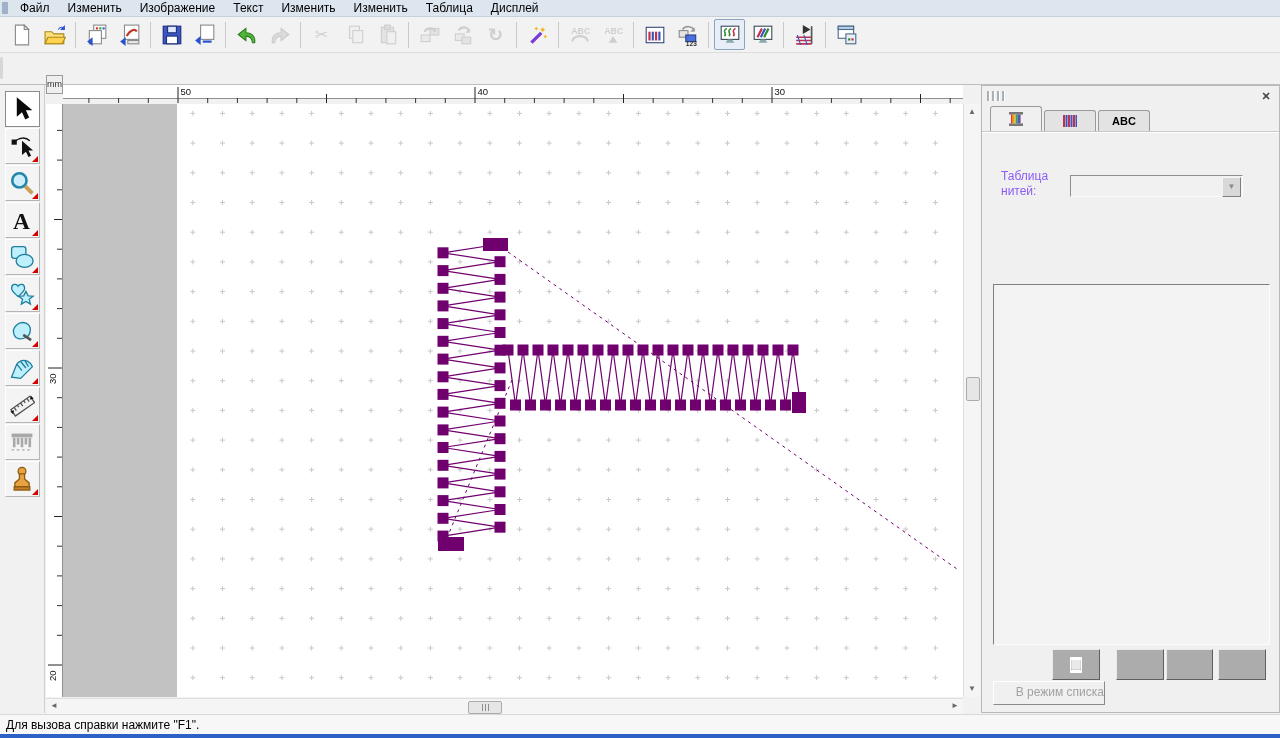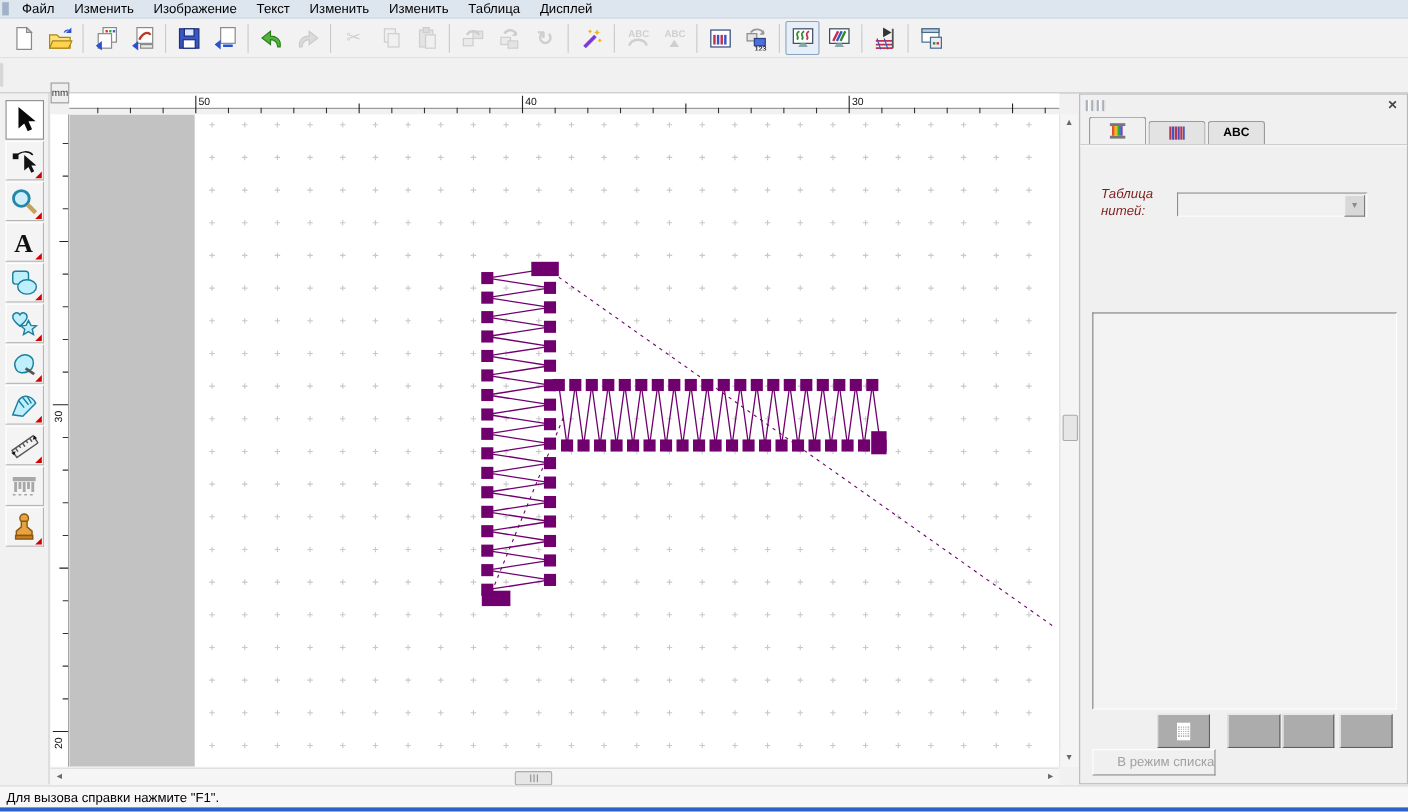--- a/index.html
+++ b/index.html
@@ -56,21 +56,21 @@
   #rtitle{position:absolute;left:0;top:2px;width:100%;height:16px;}
   #rtitle .grips{position:absolute;left:5px;top:3px;display:flex;gap:2px;}
   #rtitle .grips i{display:block;width:2px;height:10px;background:#aab0b8;border-right:1px solid #fff;}
   #rclose{position:absolute;right:6px;top:1px;width:14px;height:14px;font-size:11px;line-height:14px;text-align:center;color:#444;font-weight:bold;}
   #rtabs{position:absolute;left:8px;top:20px;height:25px;display:flex;align-items:flex-end;}
   .rtab{width:50px;height:20px;margin-right:2px;border:1px solid #9a9a9a;border-bottom:none;border-radius:3px 3px 0 0;
         background:#e3e3e3;display:flex;align-items:center;justify-content:center;font-weight:bold;font-size:11px;}
   .rtab svg{width:18px;height:16px;}
   .rtab.sel{height:24px;background:#f0f0f0;position:relative;z-index:2;}
   #rtabline{position:absolute;left:0;top:45px;width:100%;height:1px;background:#fff;border-top:1px solid #c9c9c9;}
-  #tt-label{position:absolute;left:19px;top:83px;width:62px;color:#7f1d1d;line-height:15px;font-style:italic;}
+  #tt-label{position:absolute;left:19px;top:83px;width:62px;color:#8b5cf6;line-height:15px;}
   #tt-combo{position:absolute;left:88px;top:89px;width:173px;height:22px;background:#f1f1f1;
             border:1px solid;border-color:#8e8e8e #fdfdfd #fdfdfd #8e8e8e;box-sizing:border-box;}
   #tt-combo .val{position:absolute;left:3px;top:2px;right:20px;height:16px;color:#777;}
   #tt-combo .drop{position:absolute;right:1px;top:1px;width:17px;height:18px;background:#d8d8d8;
             border:1px solid;border-color:#f4f4f4 #7e7e7e #7e7e7e #f4f4f4;color:#8a8a8a;font-size:8px;text-align:center;line-height:17px;}
   #rlist{position:absolute;left:11px;top:198px;width:277px;height:361px;background:#f3f3f3;
          border:1px solid;border-color:#7f7f7f #fdfdfd #fdfdfd #7f7f7f;box-sizing:border-box;}
   .rabtn{position:absolute;top:563px;height:29px;background:#acacac;display:flex;align-items:center;justify-content:center;
          border:1px solid;border-color:#e9e9e9 #5f5f5f #5f5f5f #e9e9e9;}
   .rabtn svg{width:14px;height:18px;}

